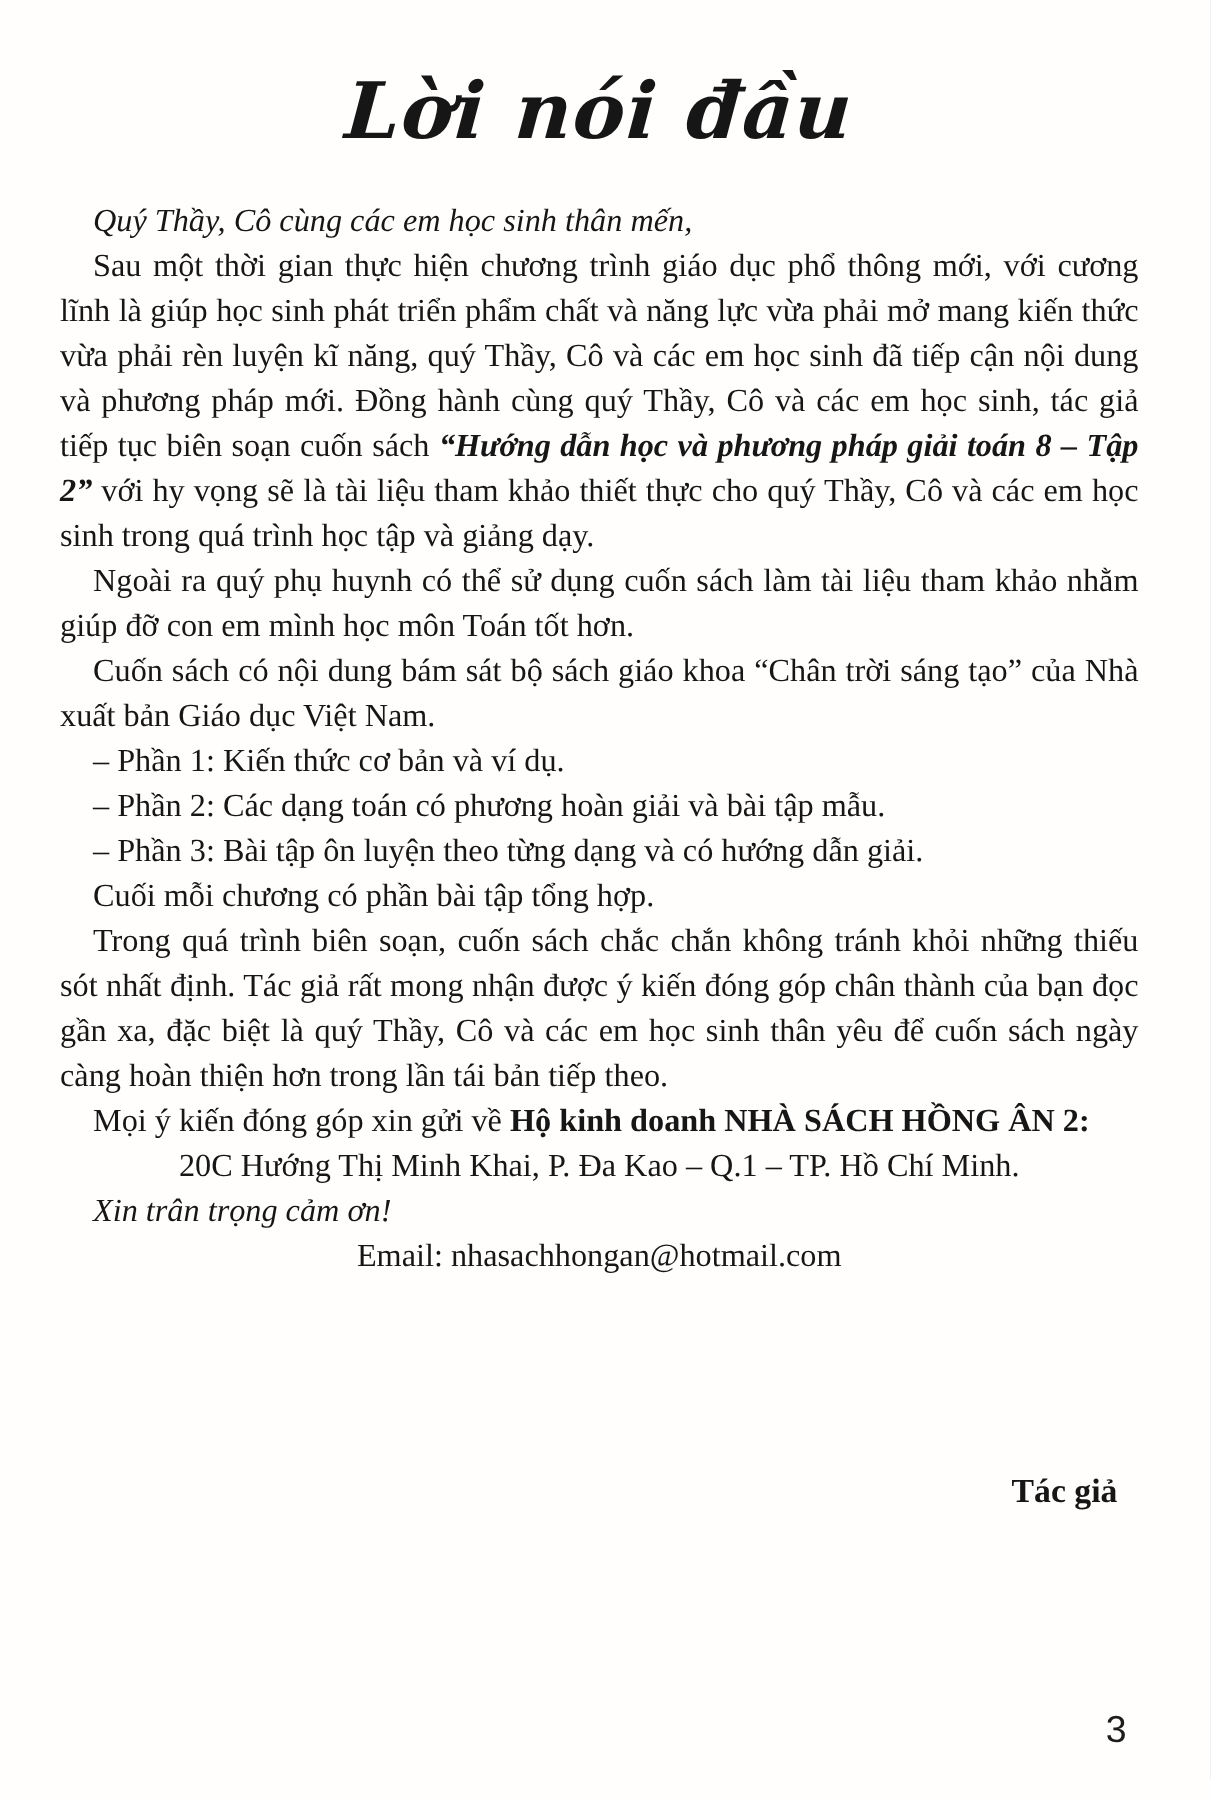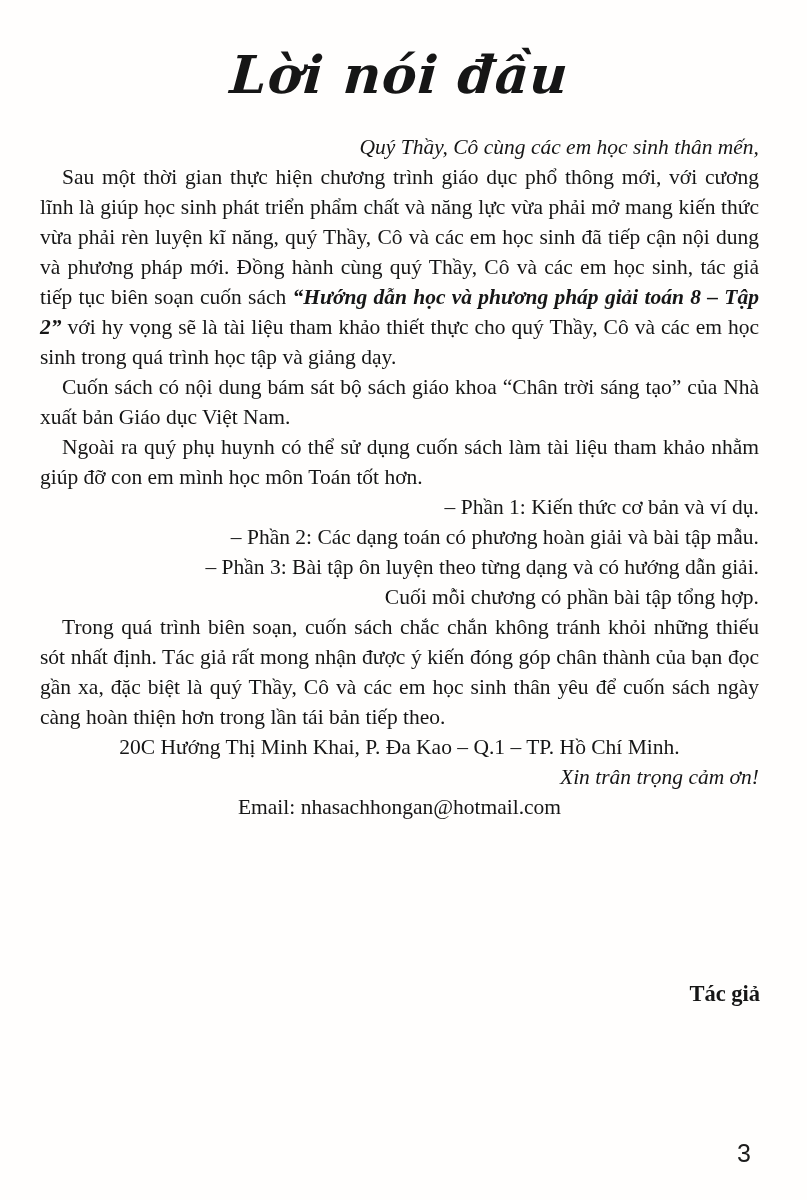--- a/index.html
+++ b/index.html
@@ -31,30 +31,30 @@
     font-weight: 600;
     font-size: 52px;
     line-height: 1.2;
     letter-spacing: 1px;
     transform: skewX(-4deg);
   }
   .para {
     margin: 0;
     font-size: 21.5px;
     line-height: 30px;
-    text-align: right;
+    text-align: left;
   }
   .para.justify { text-align: justify; }
   .para.center  { text-align: center; text-indent: 0; }
   .para.indent  { text-indent: 22px; }
   .para.italic  { font-style: italic; }
   .signature {
     position: absolute;
     top: 976px;
-    right: 47px;
+    right: 62px;
     text-align: center;
     font-weight: bold;
     font-size: 22.5px;
     line-height: 36px;
   }
   .page-number {
     position: absolute;
     right: 56px;
     bottom: 32px;
     font-family: "Liberation Sans", sans-serif;
@@ -64,27 +64,28 @@
 </style>
 </head>
 <body>
 
 <div class="page">
   <div class="content">
     <h1 class="title">Lời nói đầu</h1>
     <div>
         <p class="para indent italic"><span>Quý Thầy, Cô cùng các em học sinh thân mến,</span></p>
         <p class="para justify indent"><span>Sau một thời gian thực hiện chương trình giáo dục phổ thông mới, với cương lĩnh là giúp học sinh phát triển phẩm chất và năng lực vừa phải mở mang kiến thức vừa phải rèn luyện kĩ năng, quý Thầy, Cô và các em học sinh đã tiếp cận nội dung và phương pháp mới. Đồng hành cùng quý Thầy, Cô và các em học sinh, tác giả tiếp tục biên soạn cuốn sách </span><span style="font-weight: bold; font-style: italic;">“Hướng dẫn học và phương pháp giải toán 8 – Tập 2”</span><span> với hy vọng sẽ là tài liệu tham khảo thiết thực cho quý Thầy, Cô và các em học sinh trong quá trình học tập và giảng dạy.</span></p>
+        <p class="para justify indent"><span>Ngoài ra quý phụ huynh có thể sử dụng cuốn sách làm tài liệu tham khảo nhằm giúp đỡ con em mình học môn Toán tốt hơn.</span></p>
         <p class="para justify indent"><span>Cuốn sách có nội dung bám sát bộ sách giáo khoa “Chân trời sáng tạo” của Nhà xuất bản Giáo dục Việt Nam.</span></p>
-        <p class="para justify indent"><span>Ngoài ra quý phụ huynh có thể sử dụng cuốn sách làm tài liệu tham khảo nhằm giúp đỡ con em mình học môn Toán tốt hơn.</span></p>
         <p class="para indent"><span>– Phần 1: Kiến thức cơ bản và ví dụ.</span></p>
         <p class="para indent"><span>– Phần 2: Các dạng toán có phương hoàn giải và bài tập mẫu.</span></p>
         <p class="para indent"><span>– Phần 3: Bài tập ôn luyện theo từng dạng và có hướng dẫn giải.</span></p>
         <p class="para indent"><span>Cuối mỗi chương có phần bài tập tổng hợp.</span></p>
         <p class="para justify indent"><span>Trong quá trình biên soạn, cuốn sách chắc chắn không tránh khỏi những thiếu sót nhất định. Tác giả rất mong nhận được ý kiến đóng góp chân thành của bạn đọc gần xa, đặc biệt là quý Thầy, Cô và các em học sinh thân yêu để cuốn sách ngày càng hoàn thiện hơn trong lần tái bản tiếp theo.</span></p>
+        <p class="para indent"><span>Mọi ý kiến đóng góp xin gửi về </span><span style="font-weight: bold;">Hộ kinh doanh NHÀ SÁCH HỒNG ÂN 2:</span></p>
         <p class="para center"><span>20C Hướng Thị Minh Khai, P. Đa Kao – Q.1 – TP. Hồ Chí Minh.</span></p>
         <p class="para indent italic"><span>Xin trân trọng cảm ơn!</span></p>
         <p class="para center"><span>Email: nhasachhongan@hotmail.com</span></p>
       </div>
   </div>
 
   <div class="signature">
     <div>Tác giả</div>
   </div>
 

